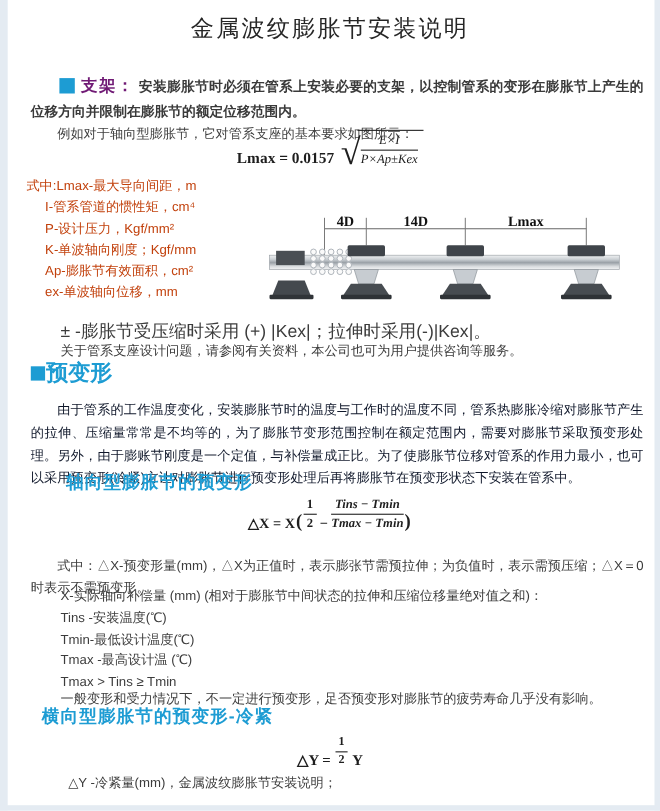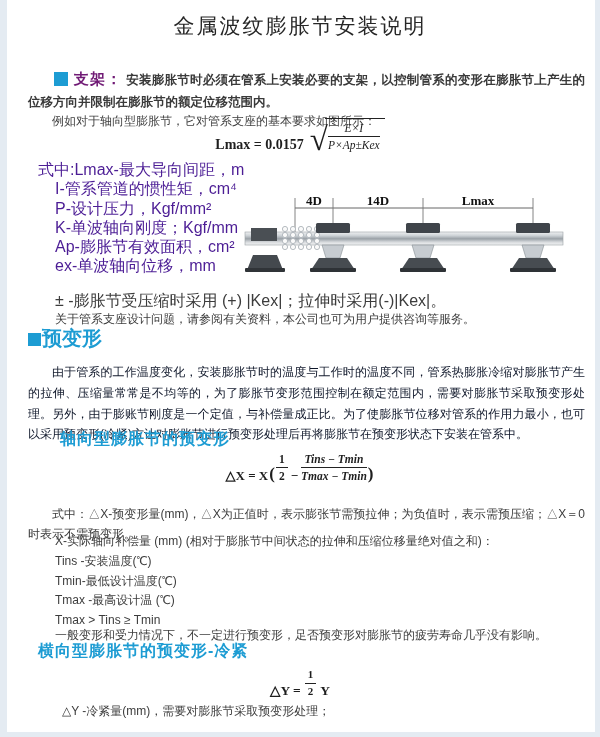--- a/index.html
+++ b/index.html
@@ -27,21 +27,21 @@
   .formula1{top:118px;}
   .f-lhs{font-weight:bold;font-size:14px;margin-right:6px;}
   .radical-sign{font-size:33px;font-weight:400;line-height:28px;margin-right:-3px;}
   .radicand{display:inline-block;border-top:1.6px solid #222;padding:2px 5px 0 3px;}
   .frac{display:inline-block;text-align:center;vertical-align:middle;
         font-size:11.5px;line-height:1.25;}
   .frac.ital{font-style:italic;}
   .frac .num{display:block;border-bottom:1px solid #222;padding:0 3px 1px;}
   .frac .den{display:block;padding-top:1px;}
 
-  .defs{position:absolute;left:38px;top:160px;font-size:16px;line-height:19.3px;color:#4c1d95;}
+  .defs{position:absolute;left:24px;top:160px;font-size:12px;line-height:19.3px;color:#c2410c;}
   .def-sub{margin-left:17px;}
 
   .note-pm{position:absolute;left:55px;top:291px;font-size:16px;}
   .note-consult{position:absolute;left:55px;top:311px;font-size:12px;}
 
   .diagram{position:absolute;left:243px;top:192px;}
   .dim-label{font-family:"Liberation Serif",serif;font-weight:bold;font-size:13px;fill:#111;}
 
   .h2{position:absolute;left:28px;top:325px;font-size:20px;font-weight:bold;color:#1d9cd3;}
   .bullet2{display:inline-block;width:13px;height:13px;background:#1d9cd3;margin:0 1px -1px 0;}
@@ -218,14 +218,14 @@
 
   <div class="formula formula3">
     <span>△Y =</span>
     <span class="frac">
       <span class="num">1</span>
       <span class="den">2</span>
     </span>
     <span>Y</span>
   </div>
 
-  <div class="lateral-note">△Y -冷紧量(mm)，需要对膨胀节采取预变形处理；</div>
+  <div class="lateral-note">△Y -冷紧量(mm)，金属波纹膨胀节安装说明；</div>
 </div>
 
 </body></html>

